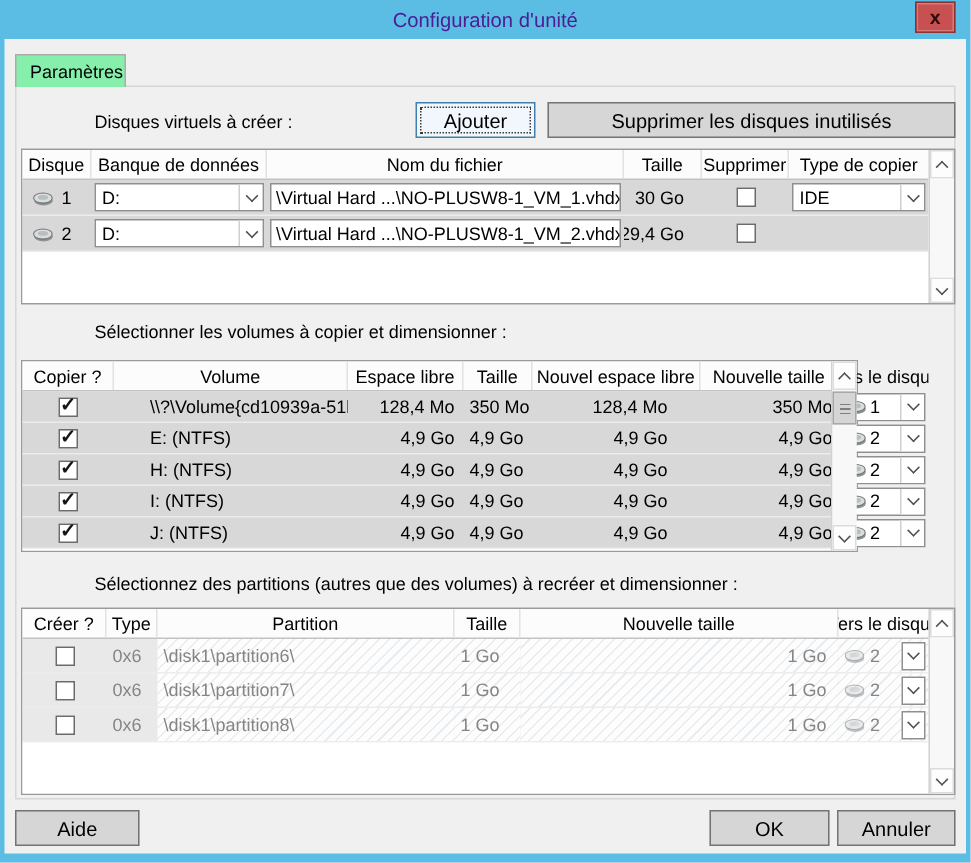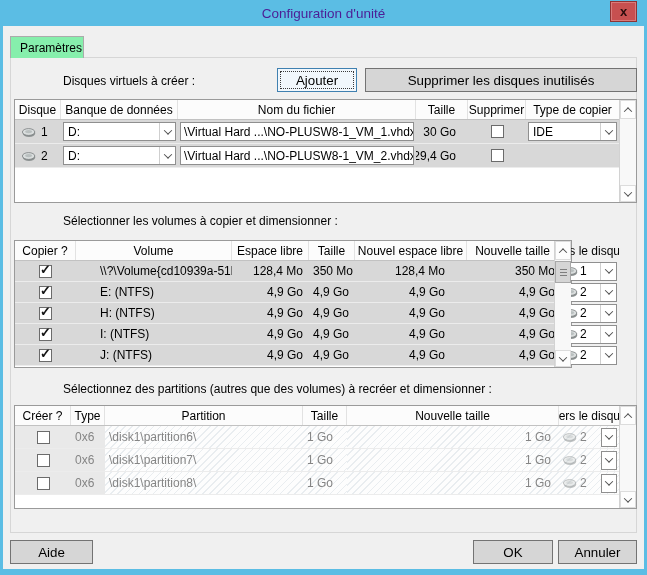--- a/index.html
+++ b/index.html
@@ -364,21 +364,21 @@
               <span class="gripper"></span>
             </div>
         </div>
         <div class="sb-btn">
             <span class="chev down"></span>
           </div>
       </div>
     </div>
 
     <div class="section-label" style="left:15px; top:356px;">Sélectionnez des partitions (autres que des volumes) à recréer et dimensionner :</div>
-    <div class="table" id="t3" style="left:11px; top:379px; width:623px; height:104px;">
+    <div class="table" id="t3" style="left:11px; top:379px; width:623px; height:125px;">
       <div class="tbl-content">
         <div class="hdr">
           <div class="hcell">Créer ?</div>
           <div class="hcell">Type</div>
           <div class="hcell">Partition</div>
           <div class="hcell">Taille</div>
           <div class="hcell">Nouvelle taille</div>
           <div class="hcell" style="border-right:none">Vers le disque</div>
         </div>
 

